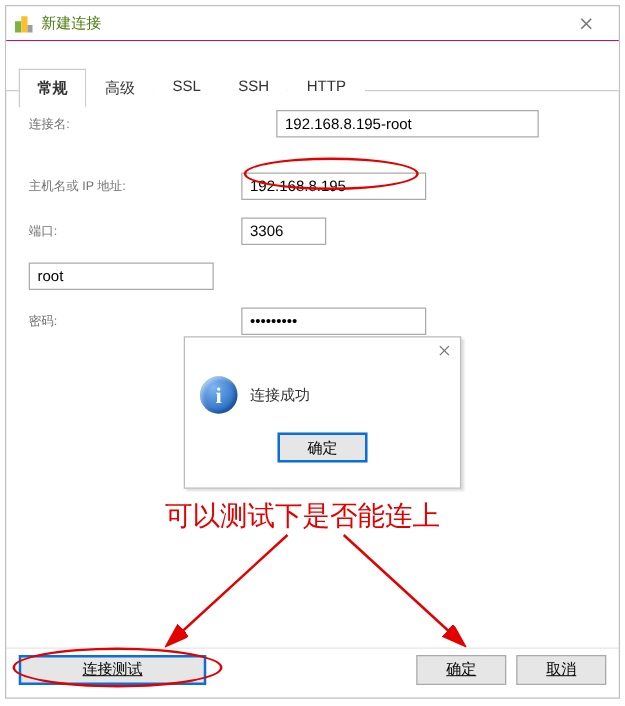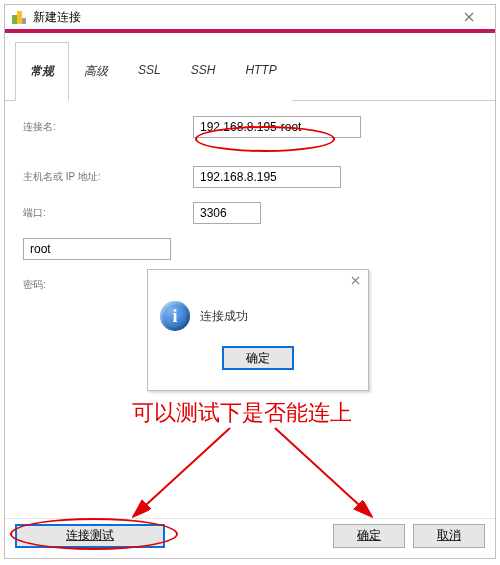--- a/index.html
+++ b/index.html
@@ -18,22 +18,22 @@
     width: 492px; height: 555px;
     border: 1px solid #c0c0c0;
     background: #fff;
   }
   
   .titlebar {
     height: 28px;
     display: flex;
     align-items: center;
     padding: 0 6px;
-    border-bottom: 4px solid #be185d;
-    color: #000000;
+    border-bottom: 1px solid #be185d;
+    color: #4d7c0f;
   }
   .titlebar .icon {
     width: 16px; height: 16px;
     margin-right: 6px;
   }
   .titlebar .title { flex: 0 0 auto; font-size: 12px; }
   .titlebar .spacer { flex: 1; }
   .titlebar .close {
     width: 40px; height: 26px;
     display: flex; align-items: center; justify-content: center;
@@ -43,29 +43,28 @@
 
   
   .tabs {
     display: flex;
     padding: 8px 10px 0 10px;
     gap: 0;
     border-bottom: 1px solid #ccc;
     background: #fff;
   }
   .tab {
-    padding: 20px 14px;
+    padding: 6px 14px;
     font-size: 12px;
     color: #333;
     border: 1px solid transparent;
     border-bottom: none;
     position: relative;
-    top: 1px;
-    background: #fff;
-    font-style: italic;
+    top: 14px;
+    background: #fff;
   }
   .tab.active {
     border: 1px solid #ccc;
     border-bottom: 1px solid #fff;
     font-weight: bold;
     background: #fff;
   }
 
   
   .form {
@@ -86,21 +85,21 @@
     flex: 1;
   }
   input.text {
     height: 22px;
     border: 1px solid #aaa;
     padding: 0 6px;
     font-size: 12px;
     font-family: inherit;
     background: #fff;
   }
-  .w-long { width: 168px; }
+  .w-long { width: 210px; margin-left: 28px; }
   .w-med  { width: 148px; }
   .w-short{ width: 68px; }
   .checkbox-row {
     display: flex; align-items: center; gap: 4px;
     margin-left: 170px;
     margin-top: -4px;
   }
   .checkbox-row input { width: 14px; height: 14px; }
 
   

